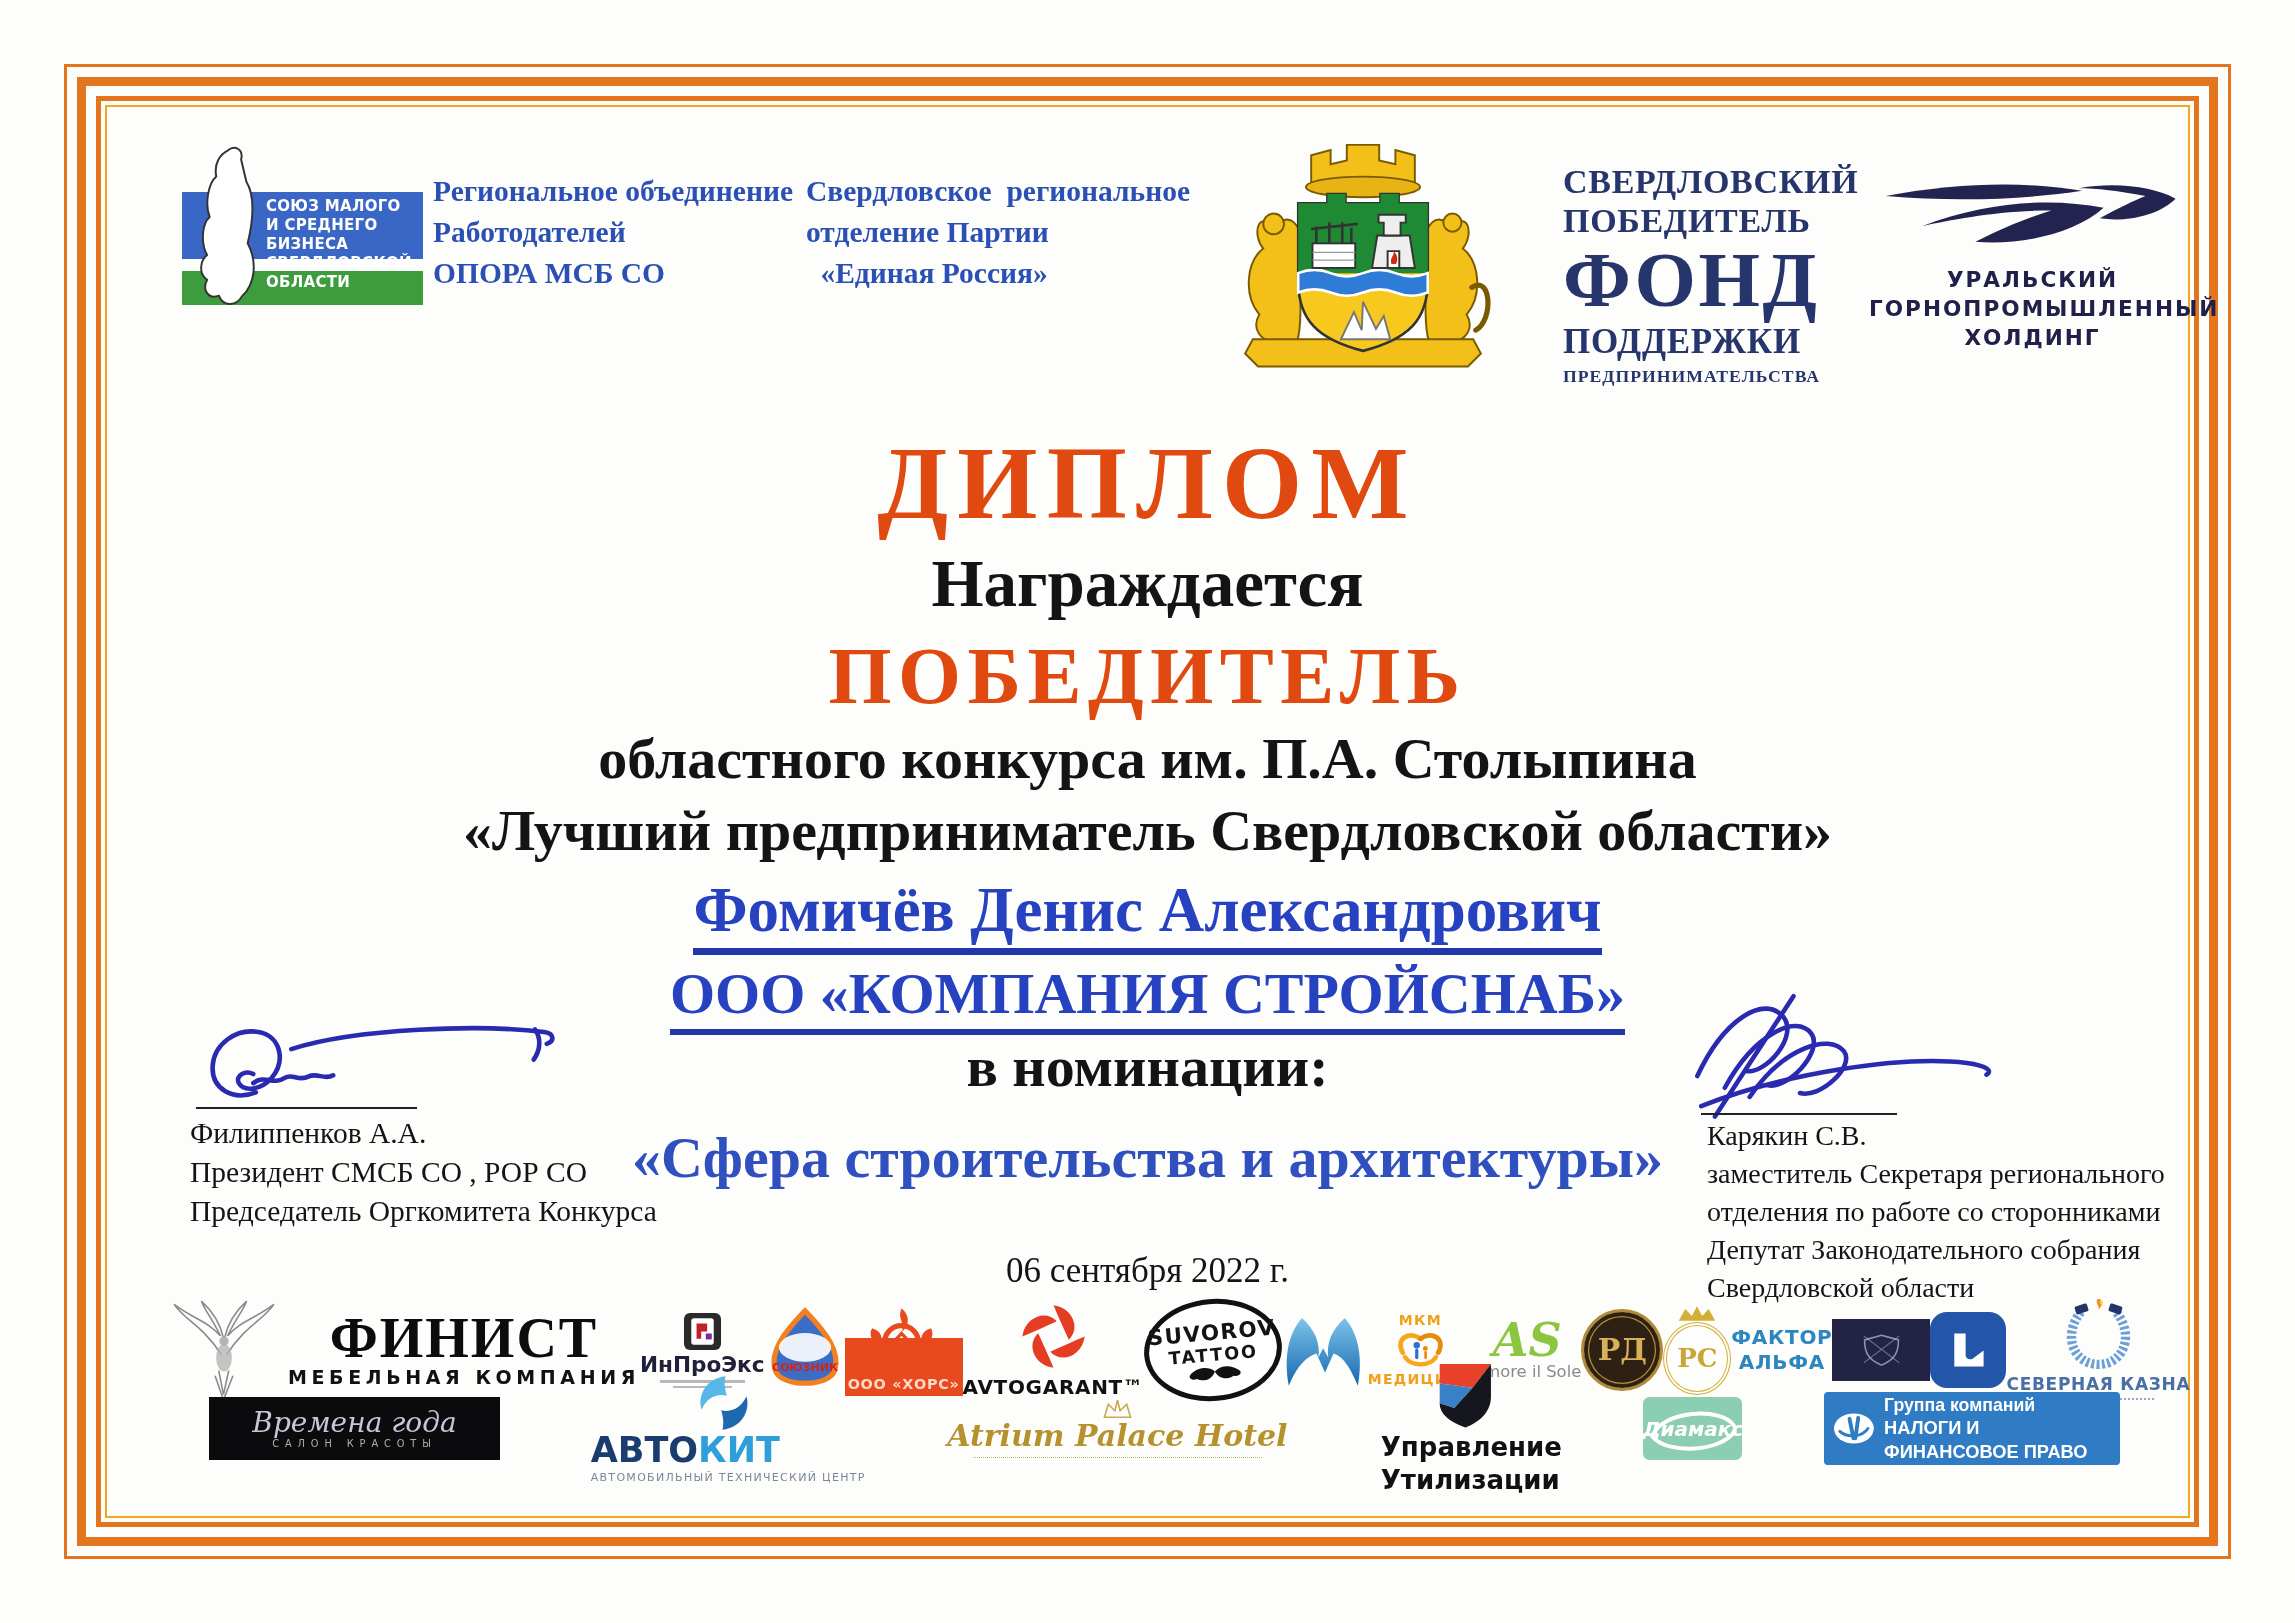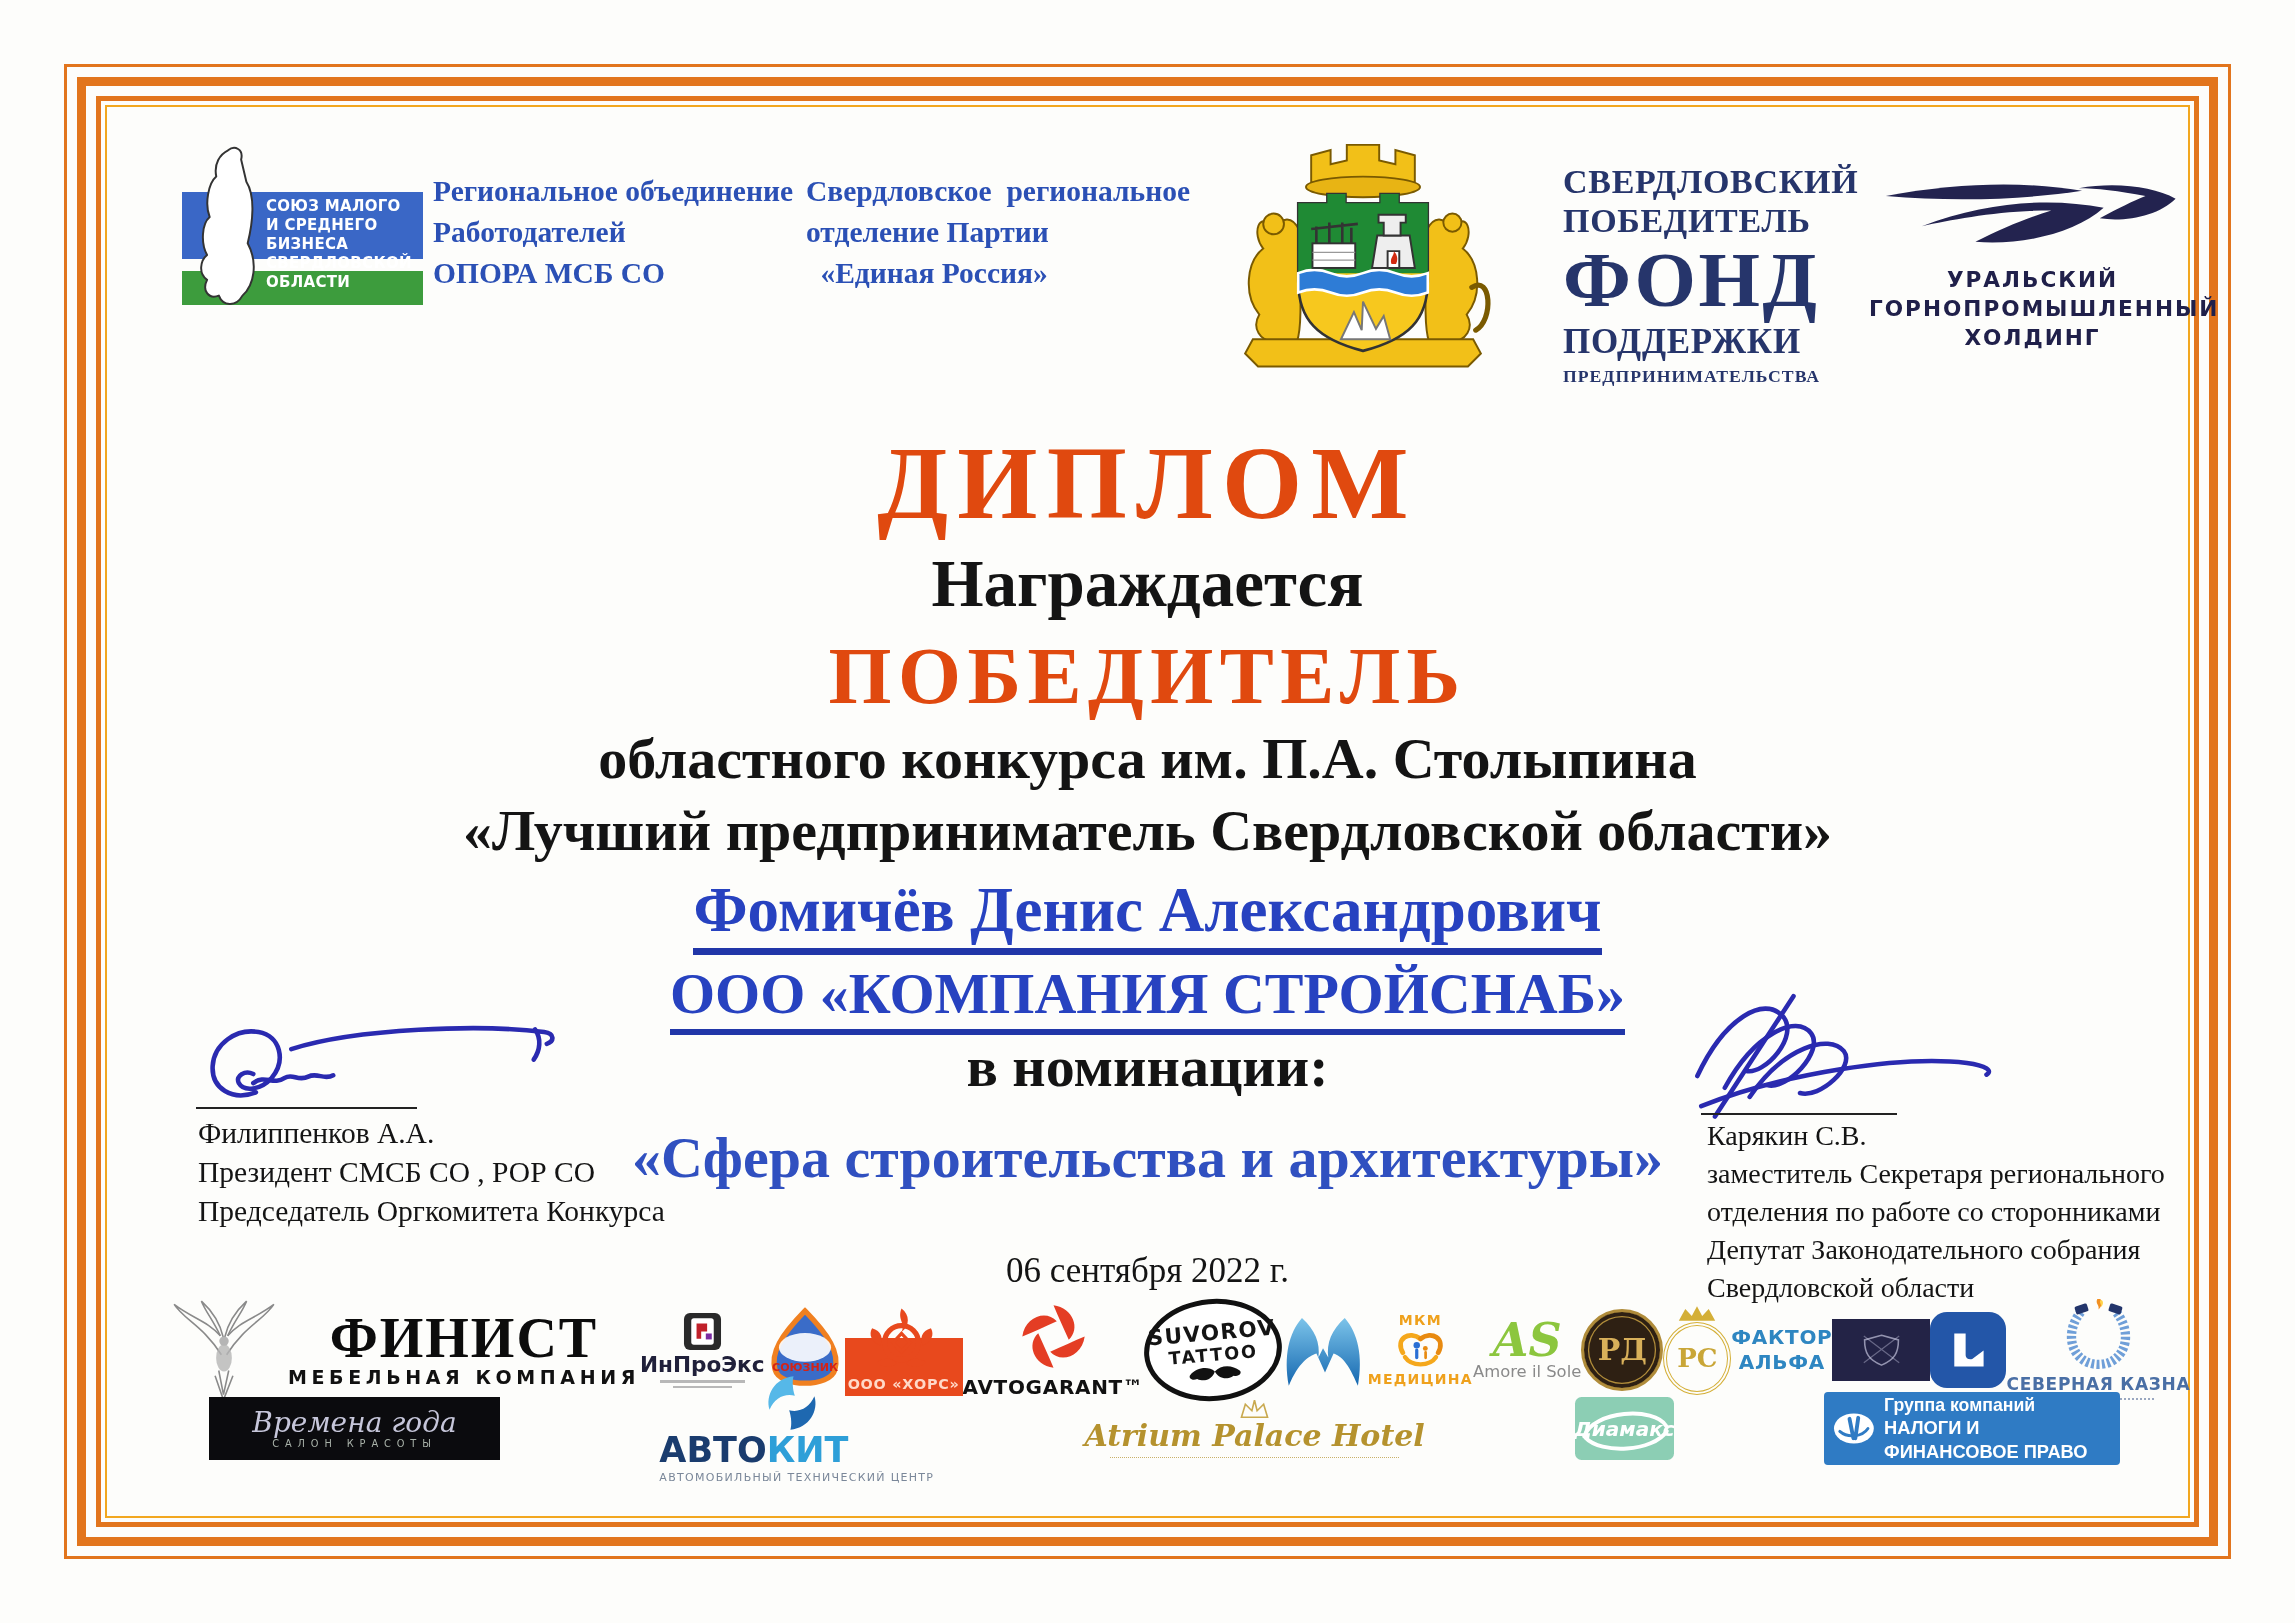--- a/index.html
+++ b/index.html
@@ -218,21 +218,21 @@
 
   <svg class="abs" style="left:193px;top:1011px;" width="380" height="105" viewBox="0 0 580 160">
     <g fill="none" stroke="#2a2ab0" stroke-width="7" stroke-linecap="round">
       <path d="M96 124 C60 138 28 118 30 84 C32 50 66 26 100 32 C134 38 142 76 120 102 C104 120 78 124 70 110 C64 98 80 90 92 96"></path>
       <path d="M92 110 C110 96 122 114 140 102 C152 94 160 108 176 100 C190 93 200 106 214 98"></path>
       <path d="M150 58 C250 26 440 20 536 32 C552 34 552 46 540 50"></path>
       <path d="M522 28 C532 42 530 60 520 74"></path>
     </g>
   </svg>
   <div class="abs sigline" style="left:196px;top:1107px;width:221px;"></div>
-  <div class="abs sigtxt" style="left:198px;top:1114px;">
+  <div class="abs sigtxt" style="left:190px;top:1114px;">
     <div>Филиппенков А.А.</div>
     <div>Президент СМСБ СО , РОР СО</div>
     <div>Председатель Оргкомитета Конкурса</div>
   </div>
 
   <svg class="abs" style="left:1679px;top:979px;" width="386" height="141" viewBox="0 0 590 215">
     <g fill="none" stroke="#2a2ab0" stroke-width="7" stroke-linecap="round">
       <path d="M28 148 C70 58 130 26 158 56 C186 86 130 148 102 140"></path>
       <path d="M70 166 C115 83 180 53 202 83 C222 110 165 170 135 162"></path>
       <path d="M108 180 C160 103 230 83 252 110 C270 133 215 183 185 174"></path>
@@ -420,20 +420,31 @@
 
 
     <div class="sp">
       <svg width="37" height="19.6" viewBox="0 0 56 30">
         <path d="M8 28 L14 8 L24 18 L28 2 L32 18 L42 8 L48 28 Z" fill="none" stroke="#c9a94f" stroke-width="2.5"></path>
       </svg>
       <div class="atr-name">Atrium Palace Hotel</div>
       <div class="atr-sub"></div>
     </div>
 
+    <div class="sph">
+      <svg width="58" height="71" viewBox="0 0 95 115">
+        <path d="M6 6 H90 L60 45 L6 38 Z" fill="#e8432a"></path>
+        <path d="M6 38 L60 45 L30 78 L6 70 Z" fill="#3a80c8"></path>
+        <path d="M6 70 L30 78 L60 45 L90 6 L90 60 C90 90 62 105 48 110 C22 100 6 88 6 70 Z" fill="#16161e"></path>
+      </svg>
+      <div class="uu-t" style="margin-left:11.8px;">
+        <div>Управление</div>
+        <div>Утилизации</div>
+      </div>
+    </div>
 
     <div class="diam">
       <svg width="99" height="63" viewBox="0 0 152 96" style="position:absolute;left:0;top:0;">
         <path d="M14 60 C28 20 122 14 140 44" fill="none" stroke="#ffffff" stroke-width="6" stroke-linecap="round"></path>
         <path d="M16 62 C40 88 120 84 141 52" fill="none" stroke="#ffffff" stroke-width="6" stroke-linecap="round"></path>
       </svg>
       <span>Диамакс</span>
     </div>
 
     <div class="nfp">

